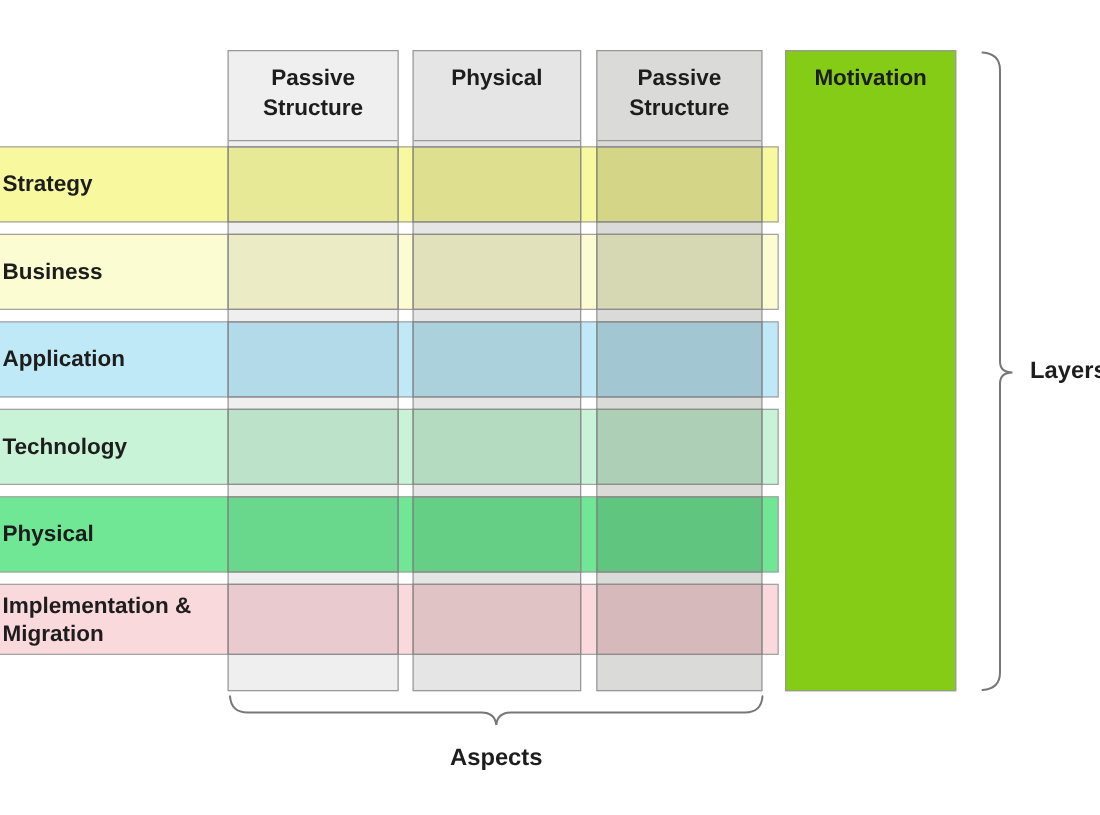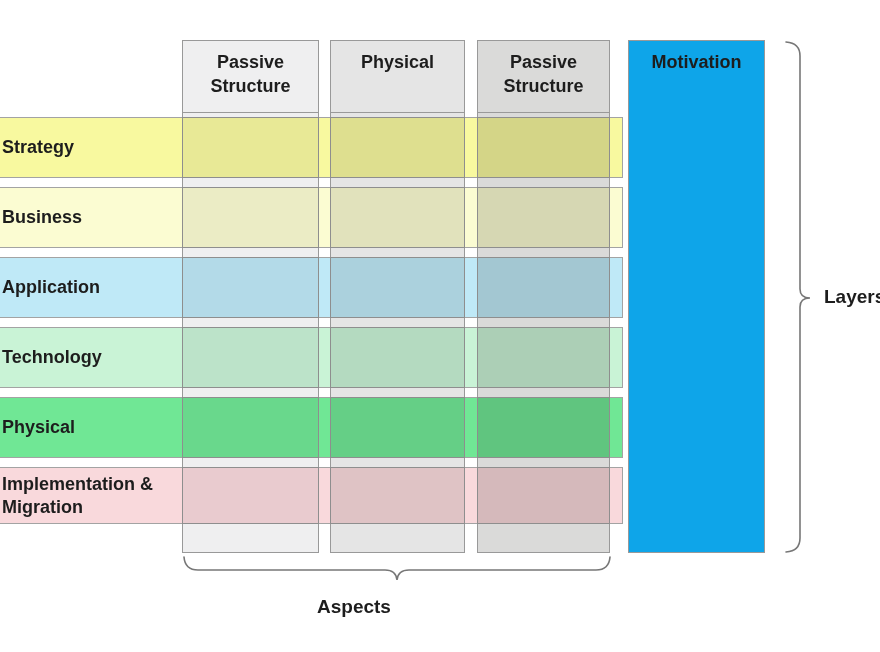--- a/index.html
+++ b/index.html
@@ -44,39 +44,39 @@
     border:1px solid var(--cell-border,#8e8e8e);z-index:3;
   }
   
   svg.bracket{position:absolute;left:0;top:0;z-index:4;overflow:visible;}
   svg.bracket path{fill:none;stroke:var(--bracket,#777);stroke-width:1.6;stroke-linecap:round;}
   .layers-label{
     position:absolute;left:824px;top:286px;font-weight:bold;font-size:19px;
     color:var(--text,#1d1d1d);white-space:nowrap;z-index:5;
   }
   .aspects-label{
-    position:absolute;left:317px;top:596px;width:160px;text-align:left;
+    position:absolute;left:317px;top:596px;width:160px;text-align:center;
     font-weight:bold;font-size:19px;color:var(--text,#1d1d1d);z-index:5;
   }
 </style>
 </head>
 <body>
 
 <div class="canvas">
 
   <div class="col colA aspect" style="background-color: rgb(239, 239, 240);">
     <div class="col-header">Passive Structure</div>
   </div>
   <div class="col colB aspect" style="background-color: rgb(229, 229, 229);">
     <div class="col-header">Physical</div>
   </div>
   <div class="col colC aspect" style="background-color: rgb(218, 218, 217);">
     <div class="col-header">Passive Structure</div>
   </div>
-  <div class="col colD" style="background-color: #0ea5e9;">
+  <div class="col colD" style="background-color: #84cc16;">
     <div class="col-header">Motivation</div>
   </div>
 
   <div class="band band0" style="background-color: rgb(248, 249, 159);">
     <div class="band-label">Strategy</div>
   </div>
   <div class="band band1" style="background-color: rgb(251, 252, 210);">
     <div class="band-label">Business</div>
   </div>
   <div class="band band2" style="background-color: rgb(191, 233, 247);">

